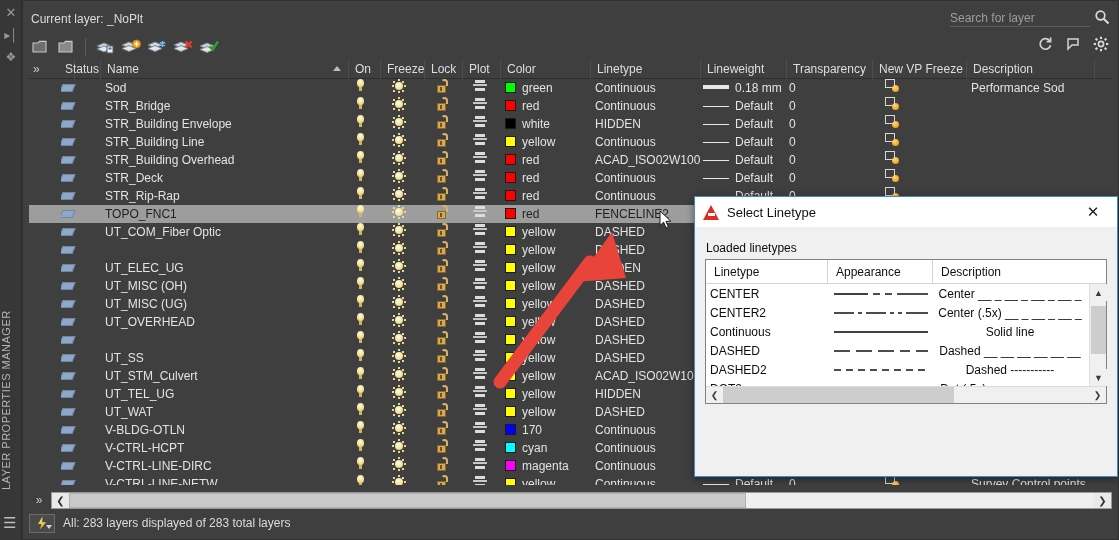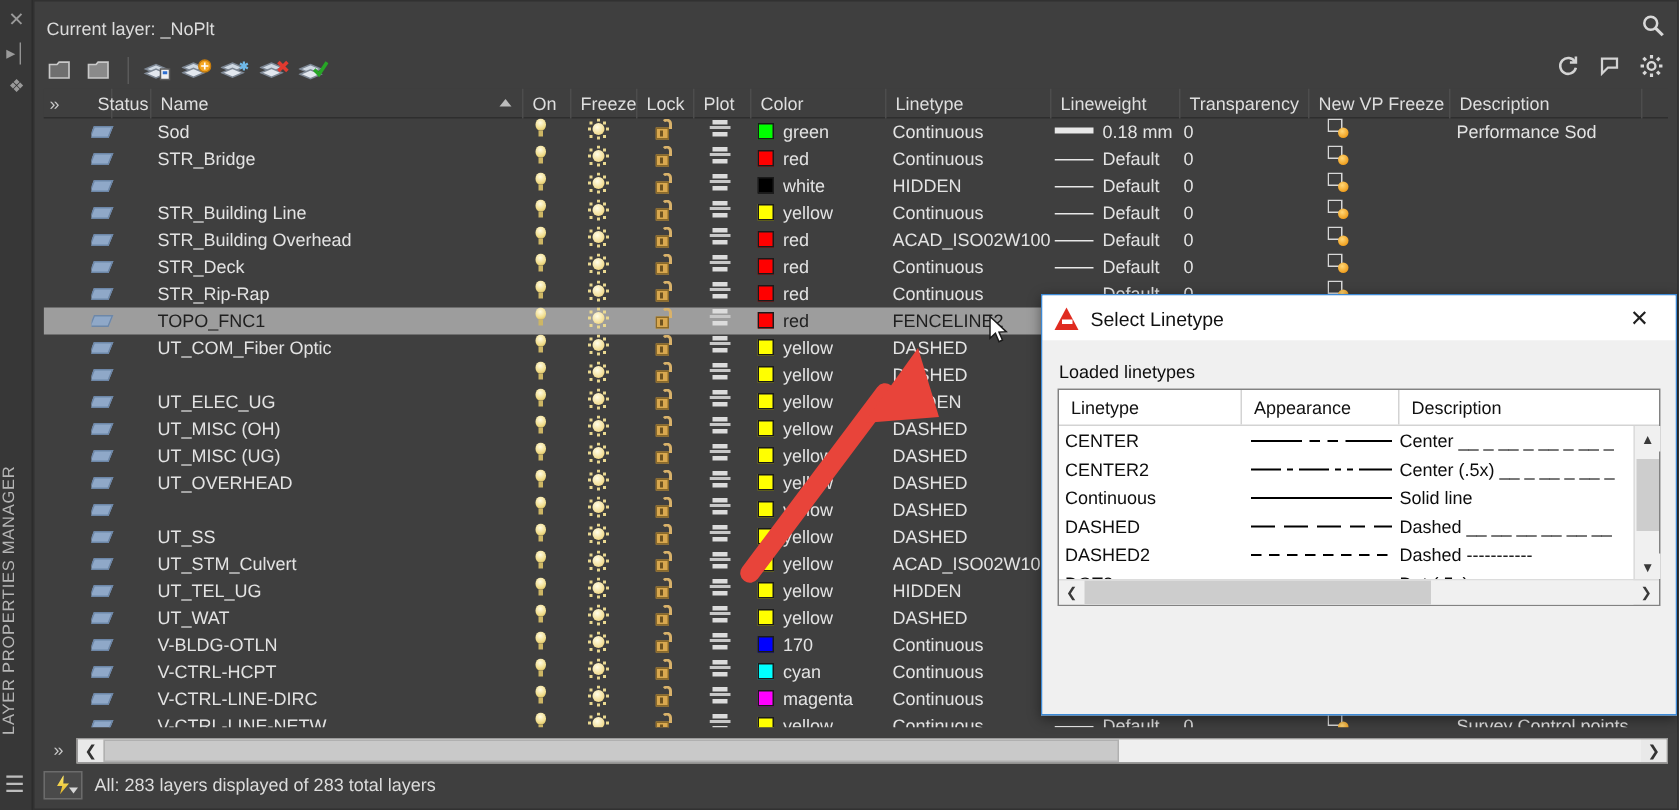--- a/index.html
+++ b/index.html
@@ -156,21 +156,21 @@
             background:#fff; border:1px solid #828282; }
   .lt-head { display:flex; height:24px; border-bottom:1px solid #d3d3d3; background:#fff; }
   .lt-head div { line-height:24px; font-size:12px; padding-left:8px; color:#111; }
   .lt-h1 { width:122px; border-right:1px solid #d3d3d3; }
   .lt-h2 { width:105px; border-right:1px solid #d3d3d3; }
   .lt-h3 { flex:1; }
   .lt-rows { position:absolute; left:0; right:17px; top:24px; bottom:17px; overflow:hidden; background:#fff; }
   .lt-row { display:flex; height:19px; align-items:center; }
   .lt-name { width:122px; padding-left:4px; font-size:12px; white-space:nowrap; }
   .lt-app { width:105px; height:19px; position:relative; }
-  .lt-desc { flex:1; font-size:12px; white-space:nowrap; overflow:hidden; padding-right:2px; }
+  .lt-desc { flex:1; font-size:12px; white-space:nowrap; overflow:hidden; padding-right:2px;text-align:center; }
   .lt-vscroll { position:absolute; right:0; top:24px; bottom:17px; width:17px; background:#f0f0f0;
                 border-left:1px solid #dcdcdc; }
   .lt-vbtn { height:17px; width:17px; display:flex; align-items:center; justify-content:center;
              font-size:9px; color:#3a3a3a; background:#f0f0f0; }
   .lt-vthumb { position:absolute; left:1px; width:15px; background:#cdcdcd; }
   .lt-hscroll { position:absolute; left:0; right:0; bottom:0; height:17px; background:#f0f0f0;
                 border-top:1px solid #dcdcdc; display:flex; align-items:center; }
   .lt-hbtn { width:17px; height:16px; display:flex; align-items:center; justify-content:center;
              font-size:9px; color:#3a3a3a; }
   .lt-htrack { flex:1; height:16px; position:relative; background:#f0f0f0; }
@@ -194,20 +194,23 @@
     <div class="dock-icon dock-menu">❖</div>
     <div class="dock-title">LAYER PROPERTIES MANAGER</div>
     <div class="dock-layers-icon">☰</div>
   </div>
 
   <div class="panel">
    <div class="panel-inner">
 
     <div class="current-layer">Current layer: _NoPlt</div>
 
+    <div class="search-wrap">
+      <input type="text" placeholder="Search for layer" style="">
+    </div>
     <svg class="search-icon" viewBox="0 0 16 16">
       <circle cx="6.5" cy="6.5" r="4.3" fill="none" stroke="#d8d8d8" stroke-width="1.7"></circle>
       <line x1="9.7" y1="9.7" x2="14.5" y2="14.5" stroke="#d8d8d8" stroke-width="2.1"></line>
     </svg>
 
     <div class="toolbar">
       <div class="tb-btn">
         <svg width="18" height="16" viewBox="0 0 18 16">
           <path d="M2 4 L7 4 L8.4 2.4 L15 2.4 L15 13 L2 13 Z" fill="#6f6f6f" stroke="#c9c9c9" stroke-width="1.1"></path>
         </svg>
@@ -325,20 +328,21 @@
               <div class="cell-abs" style="left: 408px; width: 20px;"><span class="lock"><span class="sh"></span><span class="bd"></span><span class="kh"></span></span></div>
               <div class="cell-abs" style="left: 444px; width: 20px;"><span class="plot"><span class="t"></span><span class="m"></span><span class="b"></span></span></div>
               <div class="cell-abs" style="left: 476px; width: 86px;"><span class="swatch" style="background:#ff0000"></span><span class="txt" style="margin-left:6px">red</span></div>
               <div class="cell-abs" style="left: 566px; width: 106px;"><span class="txt">Continuous</span></div>
               <div class="cell-abs" style="left: 674px; width: 84px;"><span class="lw-line" style="height:1px"></span><span class="txt" style="margin-left:6px">Default</span></div>
               <div class="cell-abs" style="left: 760px; width: 80px;"><span class="txt">0</span></div>
               <div class="cell-abs" style="left: 856px; width: 30px;"><span class="vpf"><span class="sq"></span><span class="dot"></span></span></div>
             </div>
             <div class="row">
               <div class="cell-abs" style="left: 32px; width: 24px;"><span class="status-ico"></span></div>
+              <div class="cell-abs" style="left: 76px; width: 240px;"><span class="txt">STR_Building Envelope</span></div>
               <div class="cell-abs" style="left: 327px; width: 20px;"><span class="bulb"><i></i><b></b></span></div>
               <div class="cell-abs" style="left: 362px; width: 22px;"><span class="sun"><span class="core"></span><span class="ray" style="left:12.899999999999999px;top:6.2px;width:2px;height:2px;"></span><span class="ray" style="left:11.084062043356594px;top:10.584062043356592px;width:2px;height:2px;"></span><span class="ray" style="left:6.7px;top:12.399999999999999px;width:2px;height:2px;"></span><span class="ray" style="left:2.315937956643406px;top:10.584062043356594px;width:2px;height:2px;"></span><span class="ray" style="left:0.4999999999999998px;top:6.200000000000001px;width:2px;height:2px;"></span><span class="ray" style="left:2.3159379566434044px;top:1.815937956643406px;width:2px;height:2px;"></span><span class="ray" style="left:6.699999999999999px;top:-2.220446049250313e-16px;width:2px;height:2px;"></span><span class="ray" style="left:11.084062043356592px;top:1.8159379566434042px;width:2px;height:2px;"></span></span></div>
               <div class="cell-abs" style="left: 408px; width: 20px;"><span class="lock"><span class="sh"></span><span class="bd"></span><span class="kh"></span></span></div>
               <div class="cell-abs" style="left: 444px; width: 20px;"><span class="plot"><span class="t"></span><span class="m"></span><span class="b"></span></span></div>
               <div class="cell-abs" style="left: 476px; width: 86px;"><span class="swatch" style="background:#000000"></span><span class="txt" style="margin-left:6px">white</span></div>
               <div class="cell-abs" style="left: 566px; width: 106px;"><span class="txt">HIDDEN</span></div>
               <div class="cell-abs" style="left: 674px; width: 84px;"><span class="lw-line" style="height:1px"></span><span class="txt" style="margin-left:6px">Default</span></div>
               <div class="cell-abs" style="left: 760px; width: 80px;"><span class="txt">0</span></div>
               <div class="cell-abs" style="left: 856px; width: 30px;"><span class="vpf"><span class="sq"></span><span class="dot"></span></span></div>
             </div>

